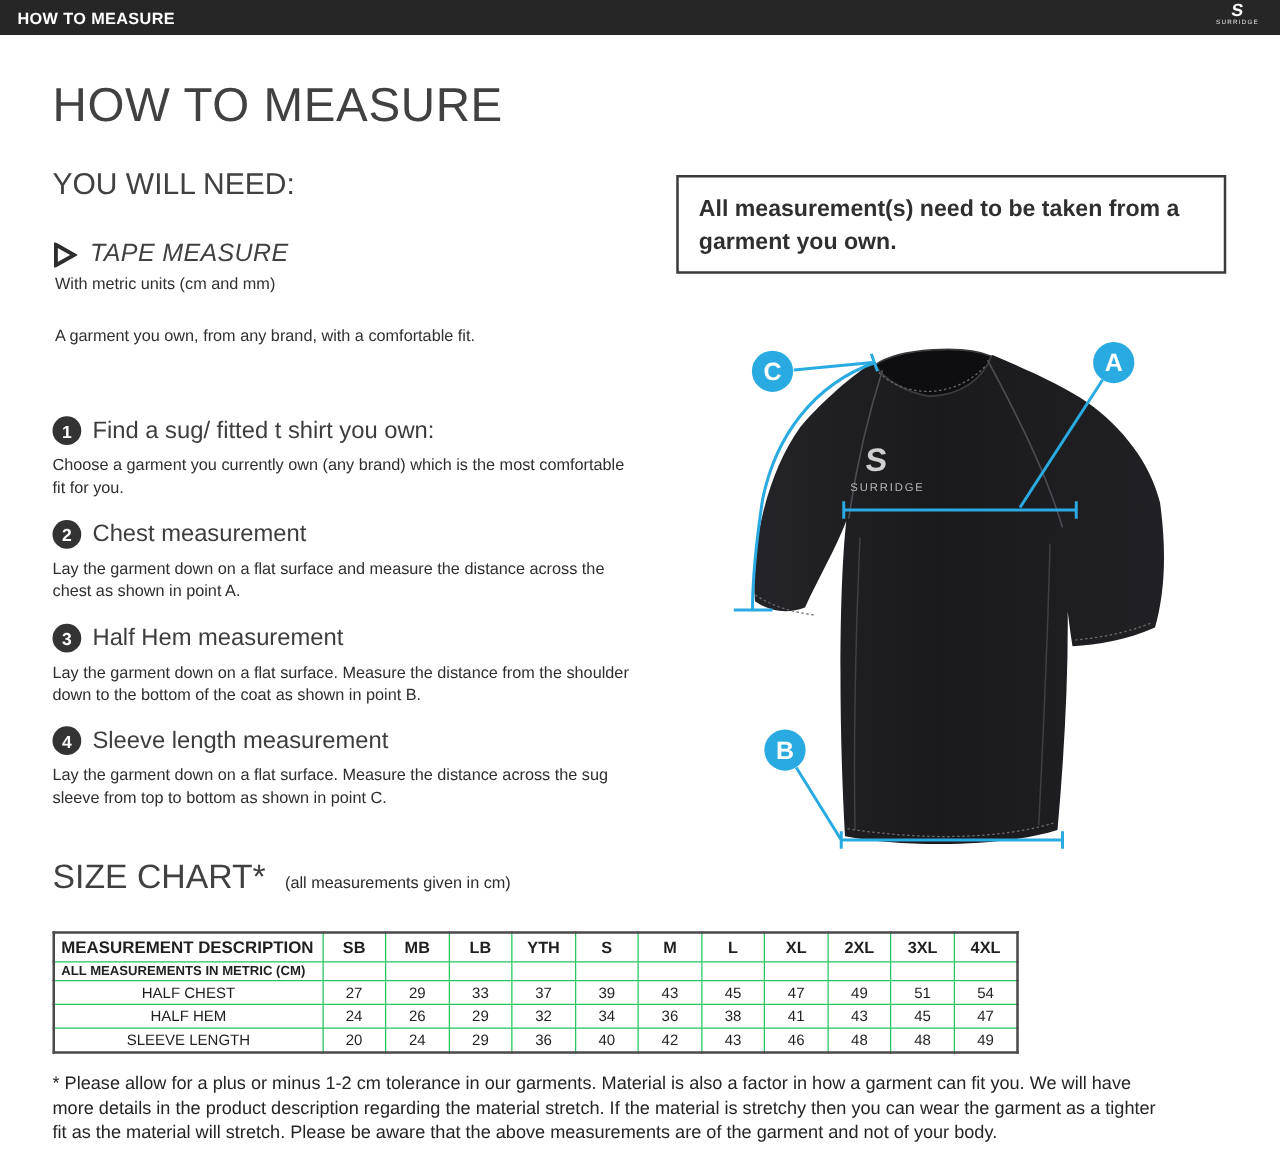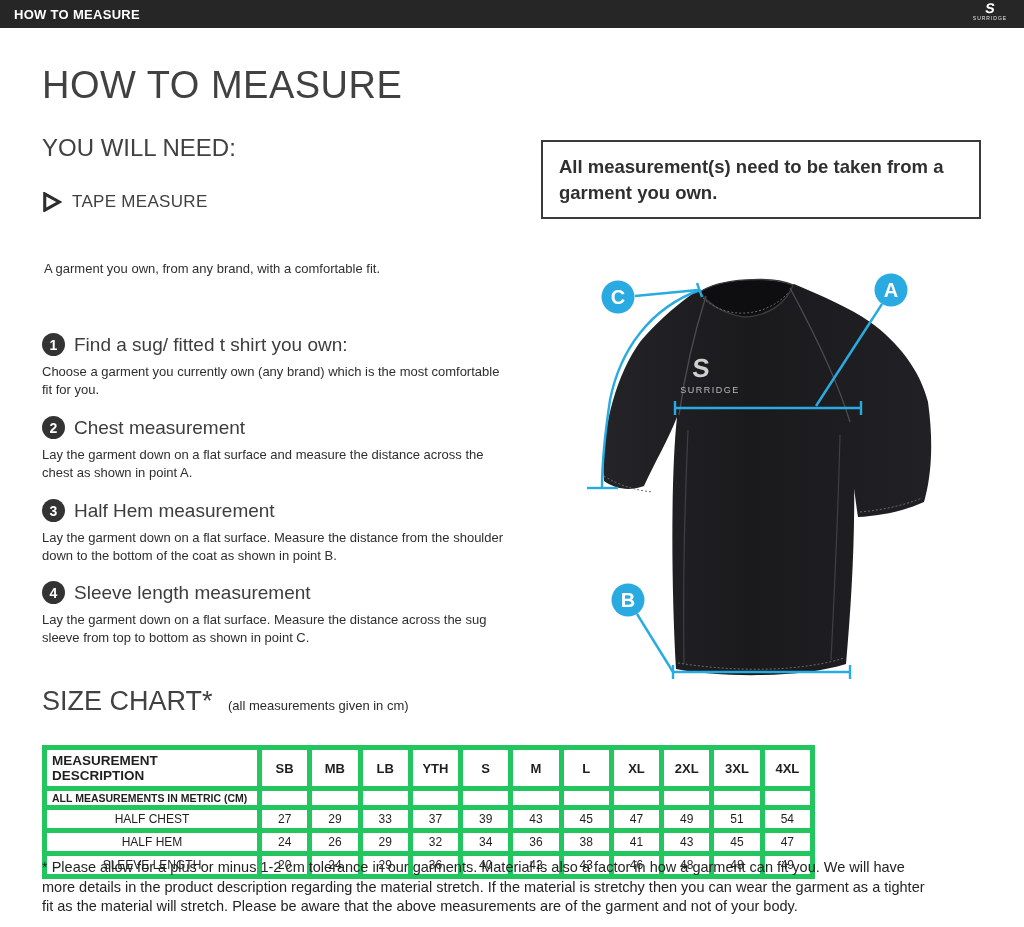--- a/index.html
+++ b/index.html
@@ -18,21 +18,21 @@
   .topbar-logo .word  { display:block; font-size:5px; letter-spacing:1px; margin-top:1px; color:#e8e8e8; }
 
   
   .h1 { position:absolute; left:42px; top:64px; font-size:38px; color:#414141; letter-spacing:.5px; }
   .h2-need { position:absolute; left:42px; top:134px; font-size:24px; color:#414141; }
 
   
   .need-item { position:absolute; left:42px; width:480px; }
   .ni-1 { top:192px; } .ni-2 { top:257px; }
   .need-head { display:flex; align-items:center; gap:10px; }
-  .need-title { font-size:17px; color:#414141; letter-spacing:.3px; }
+  .need-title { font-size:20px; color:#414141; letter-spacing:.3px;font-style:italic; }
   .need-sub { font-size:13px; color:#2f2f2f; margin-top:4px; margin-left:2px; }
   .tri { width:20px; height:20px; flex:0 0 20px; }
 
   
   .step { position:absolute; left:42px; width:478px; }
   .st-1 { top:333px; } .st-2 { top:416px; } .st-3 { top:499px; } .st-4 { top:581px; }
   .step-head { display:flex; align-items:center; gap:9px; }
   .step-badge { width:23px; height:23px; border-radius:50%; background:#333333; color:#fff;
                 font-size:14px; font-weight:bold; display:flex; align-items:center;
                 justify-content:center; flex:0 0 23px; }
@@ -47,21 +47,21 @@
   
   .shirt-wrap { position:absolute; left:540px; top:240px; width:484px; height:460px; }
 
   
   .h2-chart { position:absolute; left:42px; top:686px; font-size:27px; color:#414141; }
   .chart-note { position:absolute; left:228px; top:698px; font-size:13px; color:#2b2b2b; }
 
   table.size { position:absolute; left:42px; top:745px; width:773px;
                border-collapse:collapse; table-layout:fixed;
                border:2px solid #4a4a4a; }
-  table.size th, table.size td { border:5px solid #22c55e; color:#1f1f1f; }
+  table.size th, table.size td { border:1px solid #22c55e; color:#1f1f1f; }
   th.desc { text-align:left; padding:3px 5px; font-size:13.5px; height:23px; }
   th.size-col { font-size:13px; text-align:center; }
   td.metric { font-size:10.5px; font-weight:bold; text-align:left; padding:1px 5px; height:14px; }
   td.rlabel { font-size:12px; text-align:center; padding:2px 5px; height:18px; }
   td.val { font-size:12px; text-align:center; }
 
   
   .footnote { position:absolute; left:42px; top:858px; width:892px;
               font-size:14.5px; line-height:1.35; color:#242424; }
 </style>
@@ -82,20 +82,21 @@
 
   <div class="h2-need">YOU WILL NEED:</div>
 
   <div class="need-item ni-1">
     <div class="need-head">
       <svg class="tri" viewBox="0 0 22 22">
         <polygon points="3,2 19,11 3,20" fill="#ffffff" stroke="#2d2d2d" stroke-width="3.4" stroke-linejoin="miter"></polygon>
       </svg>
       <span class="need-title">TAPE MEASURE</span>
     </div>
+    <div class="need-sub">With metric units (cm and mm)</div>
   </div>
 
   <div class="need-item ni-2">
     <div class="need-sub">A garment you own, from any brand, with a comfortable fit.</div>
   </div>
 
   <div class="step st-1">
     <div class="step-head">
       <span class="step-badge">1</span>
       <span class="step-title">Find a sug/ fitted t shirt you own:</span>

